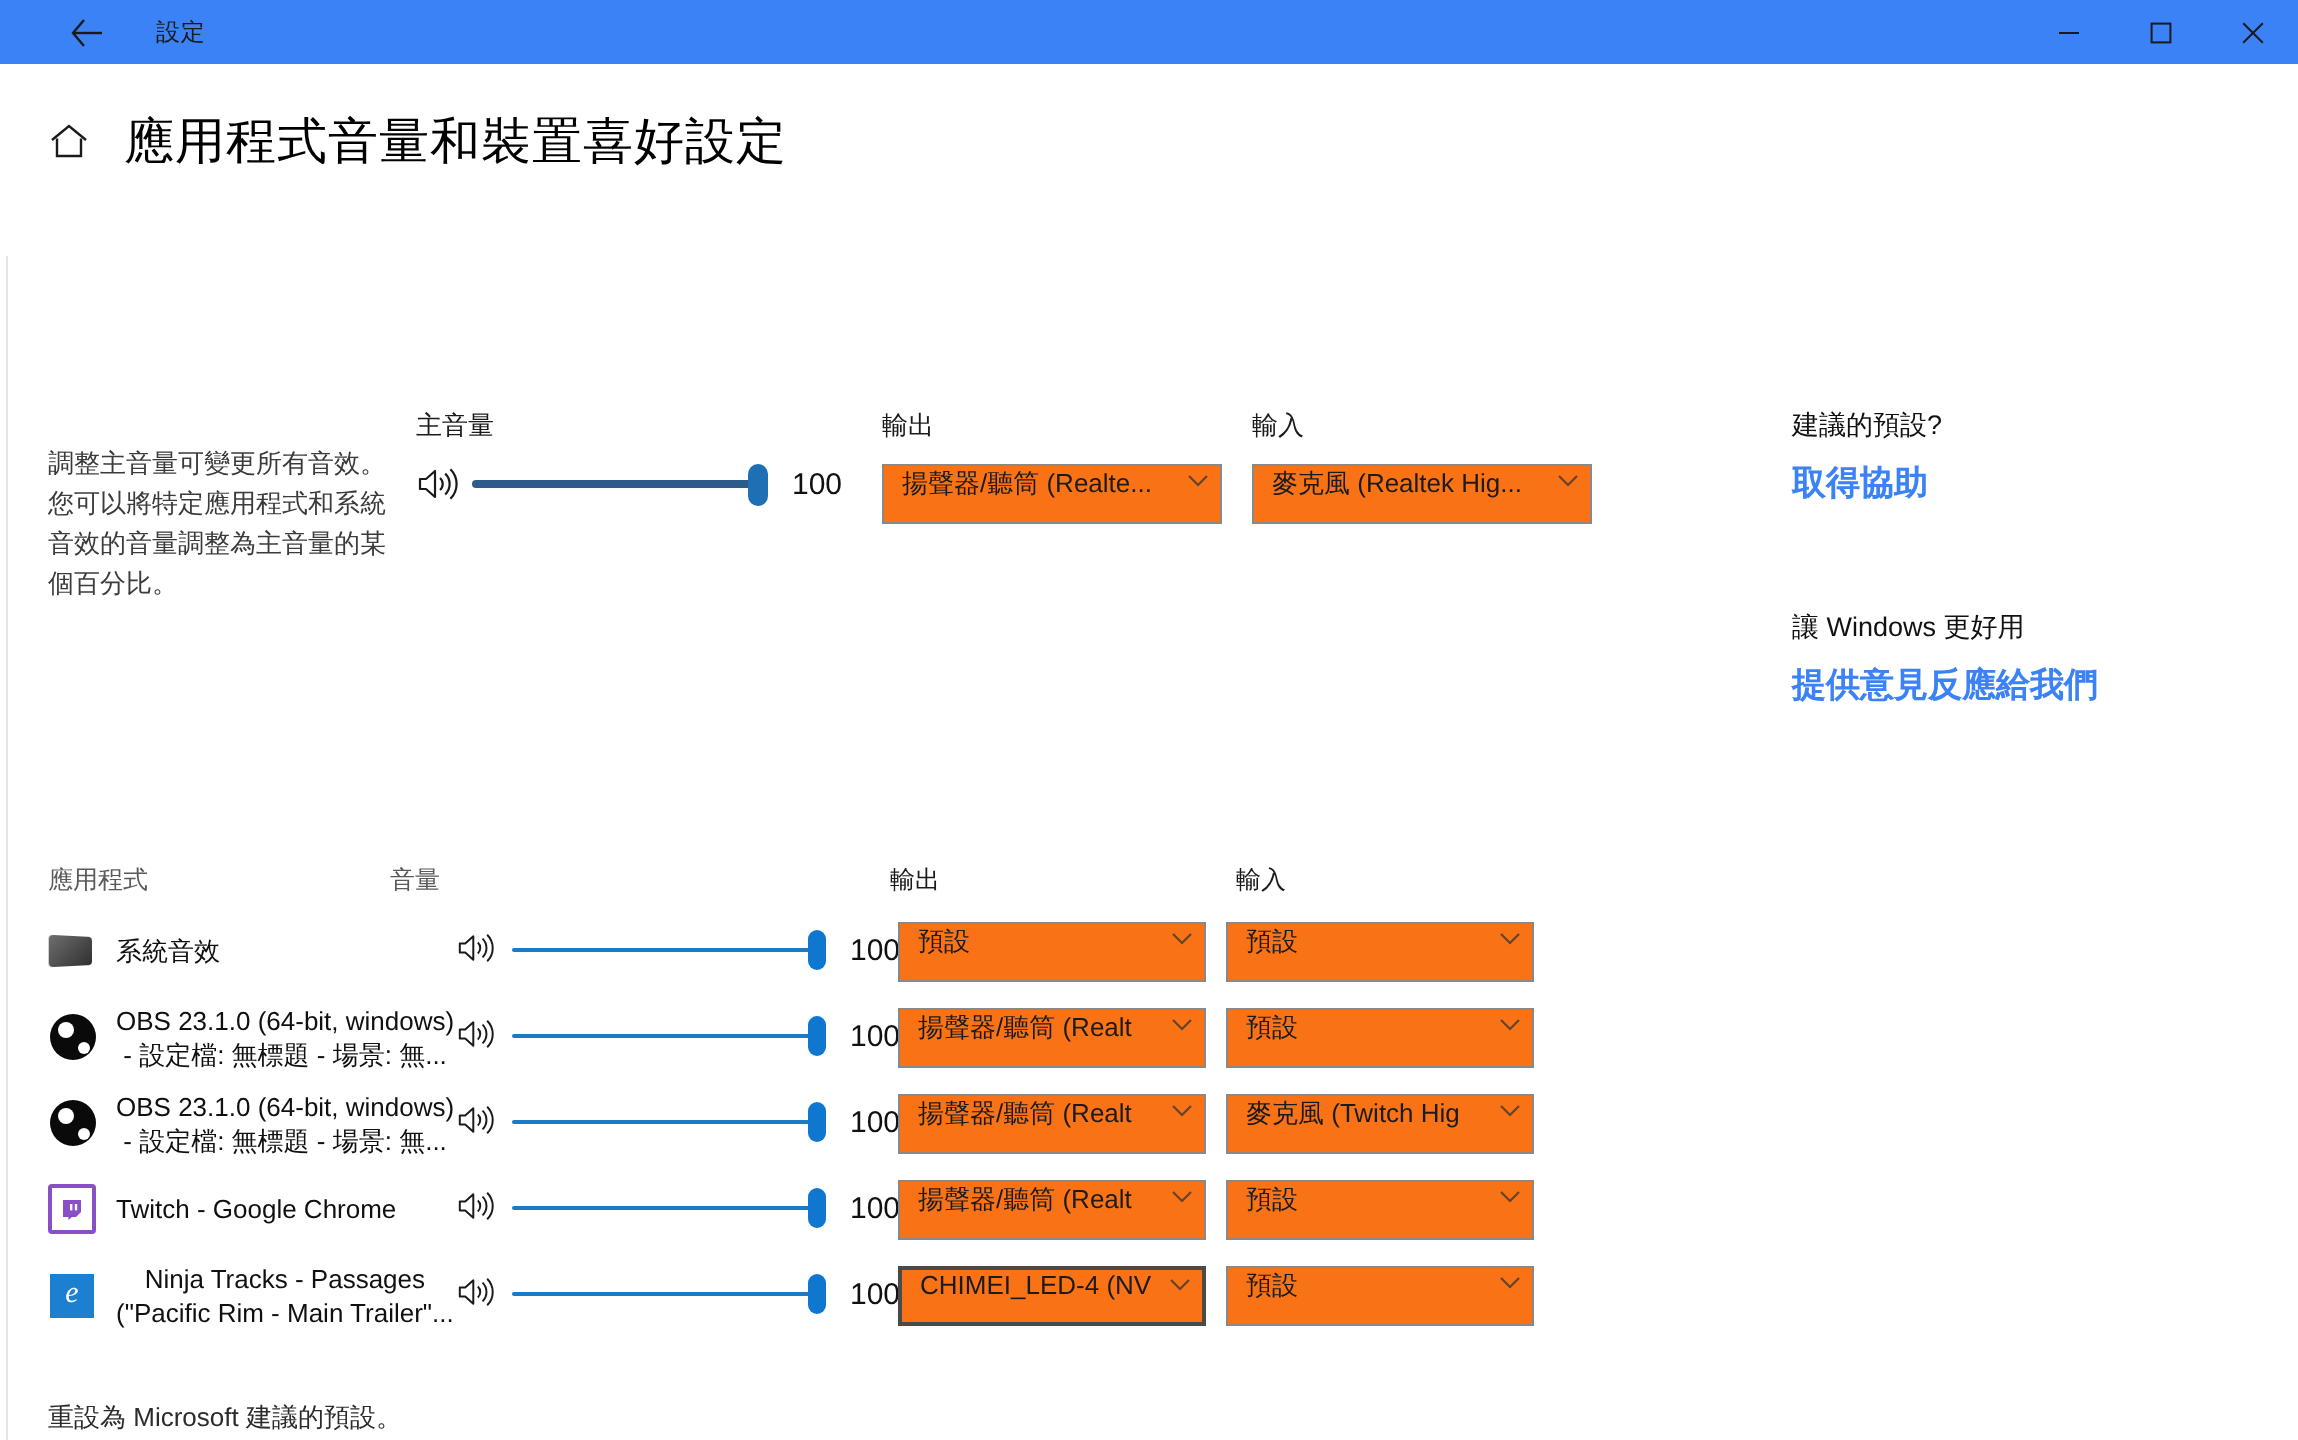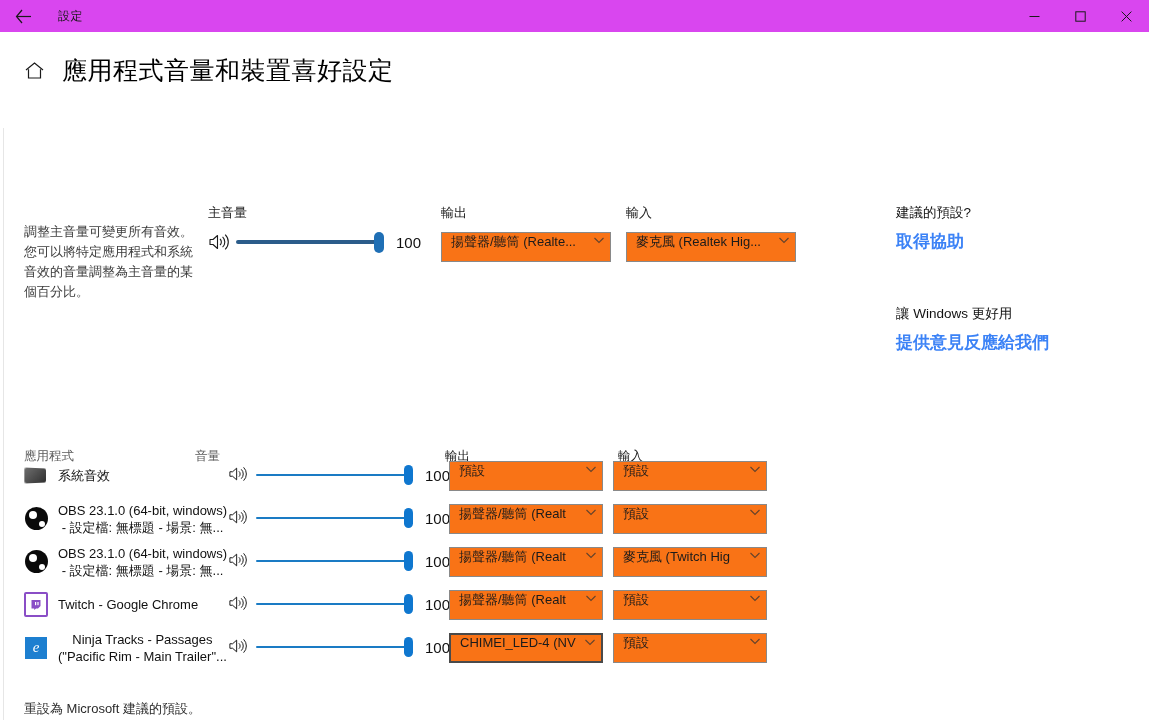--- a/index.html
+++ b/index.html
@@ -14,22 +14,23 @@
     font-family: "Liberation Sans", "DejaVu Sans", sans-serif;
     color: #000000;
     position: relative;
   }
 
   
   .titlebar {
     height: 32px;
     display: flex;
     align-items: center;
-    background: #d946ef;
+    background: #3b82f6;
     position: relative;
+    padding-left: 20px;
   }
   .back-btn {
     width: 46px;
     height: 32px;
     display: flex;
     align-items: center;
     justify-content: center;
     cursor: pointer;
   }
   .back-btn svg { display: block; }
@@ -211,21 +212,21 @@
     width: 1149px;
   }
   .apps-head {
     position: relative;
     height: 22px;
   }
   .hdr {
     position: absolute;
     font-size: 12.5px;
     color: #5a5a5a;
-    top: 16px;
+    top: 0;
   }
   .hdr.app   { left: 24px; }
   .hdr.vol   { left: 195px; }
   .hdr.out   { left: 445px; color: #1b1b1b; }
   .hdr.in    { left: 618px; color: #1b1b1b; }
 
   .approw {
     position: relative;
     height: 43px;
   }

